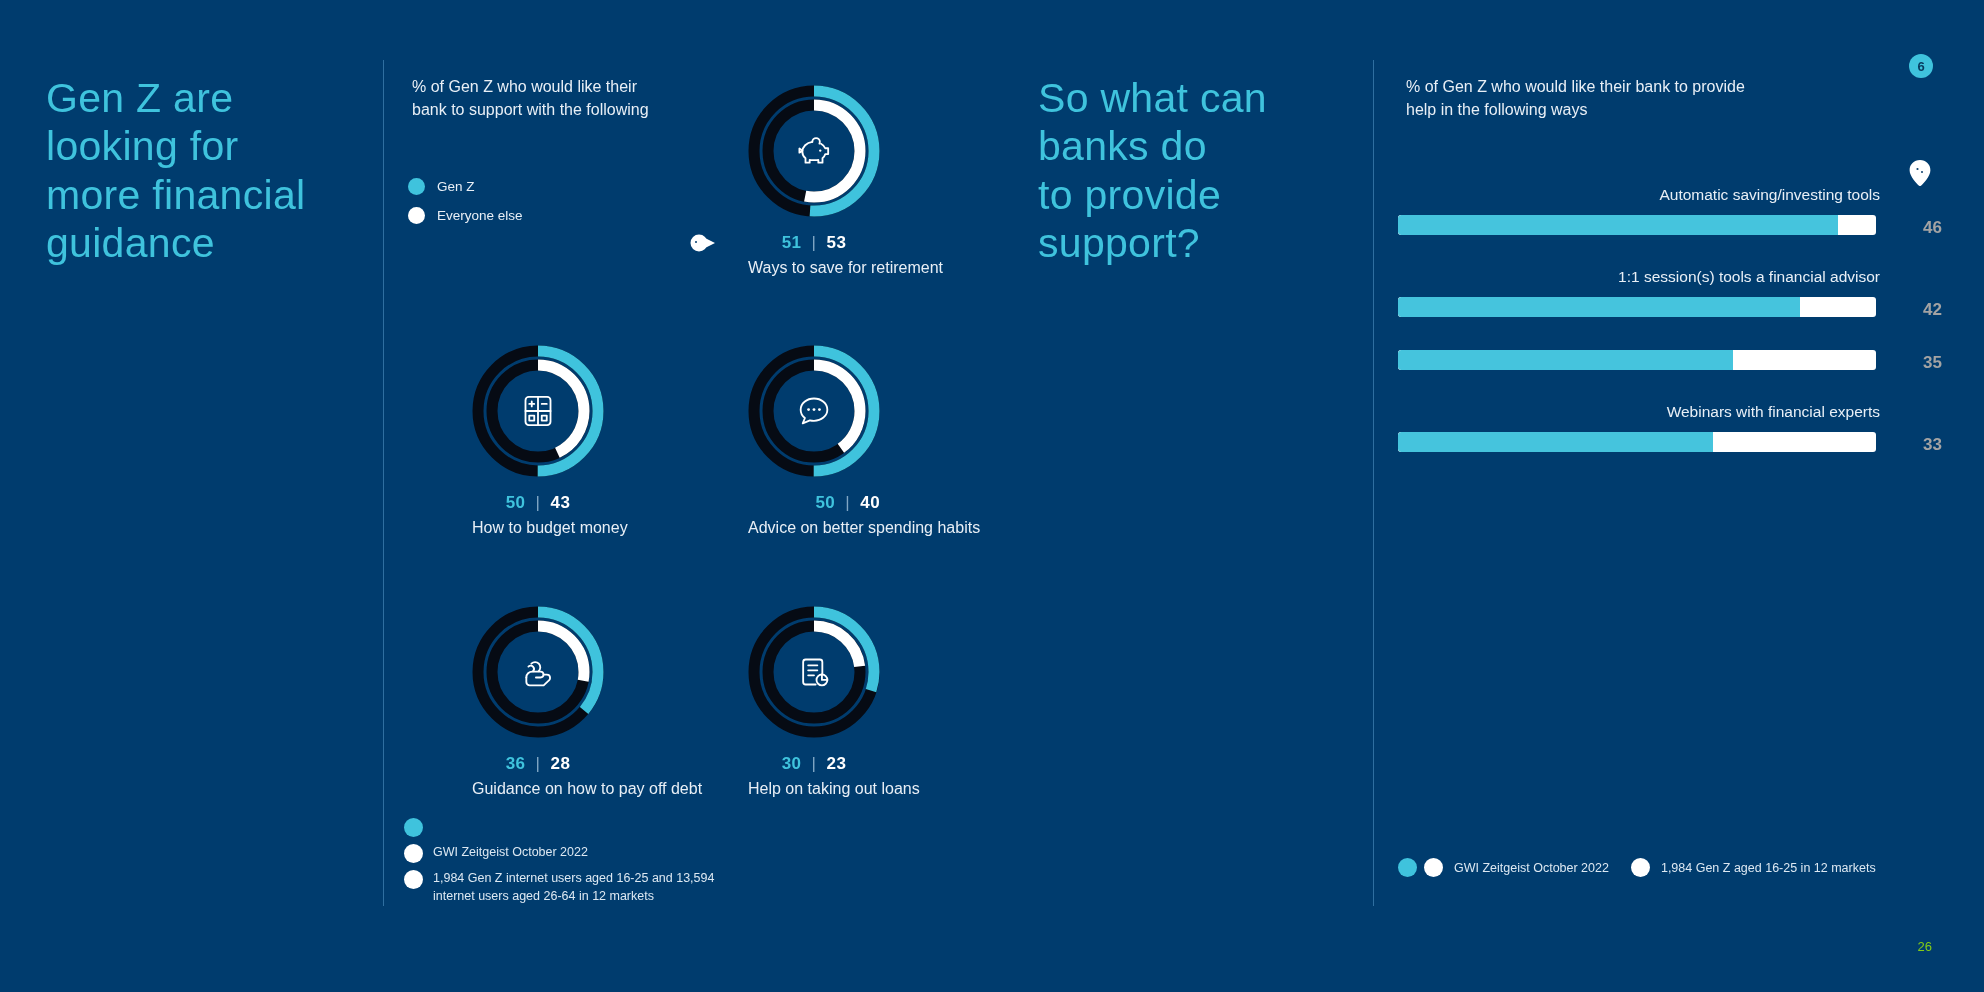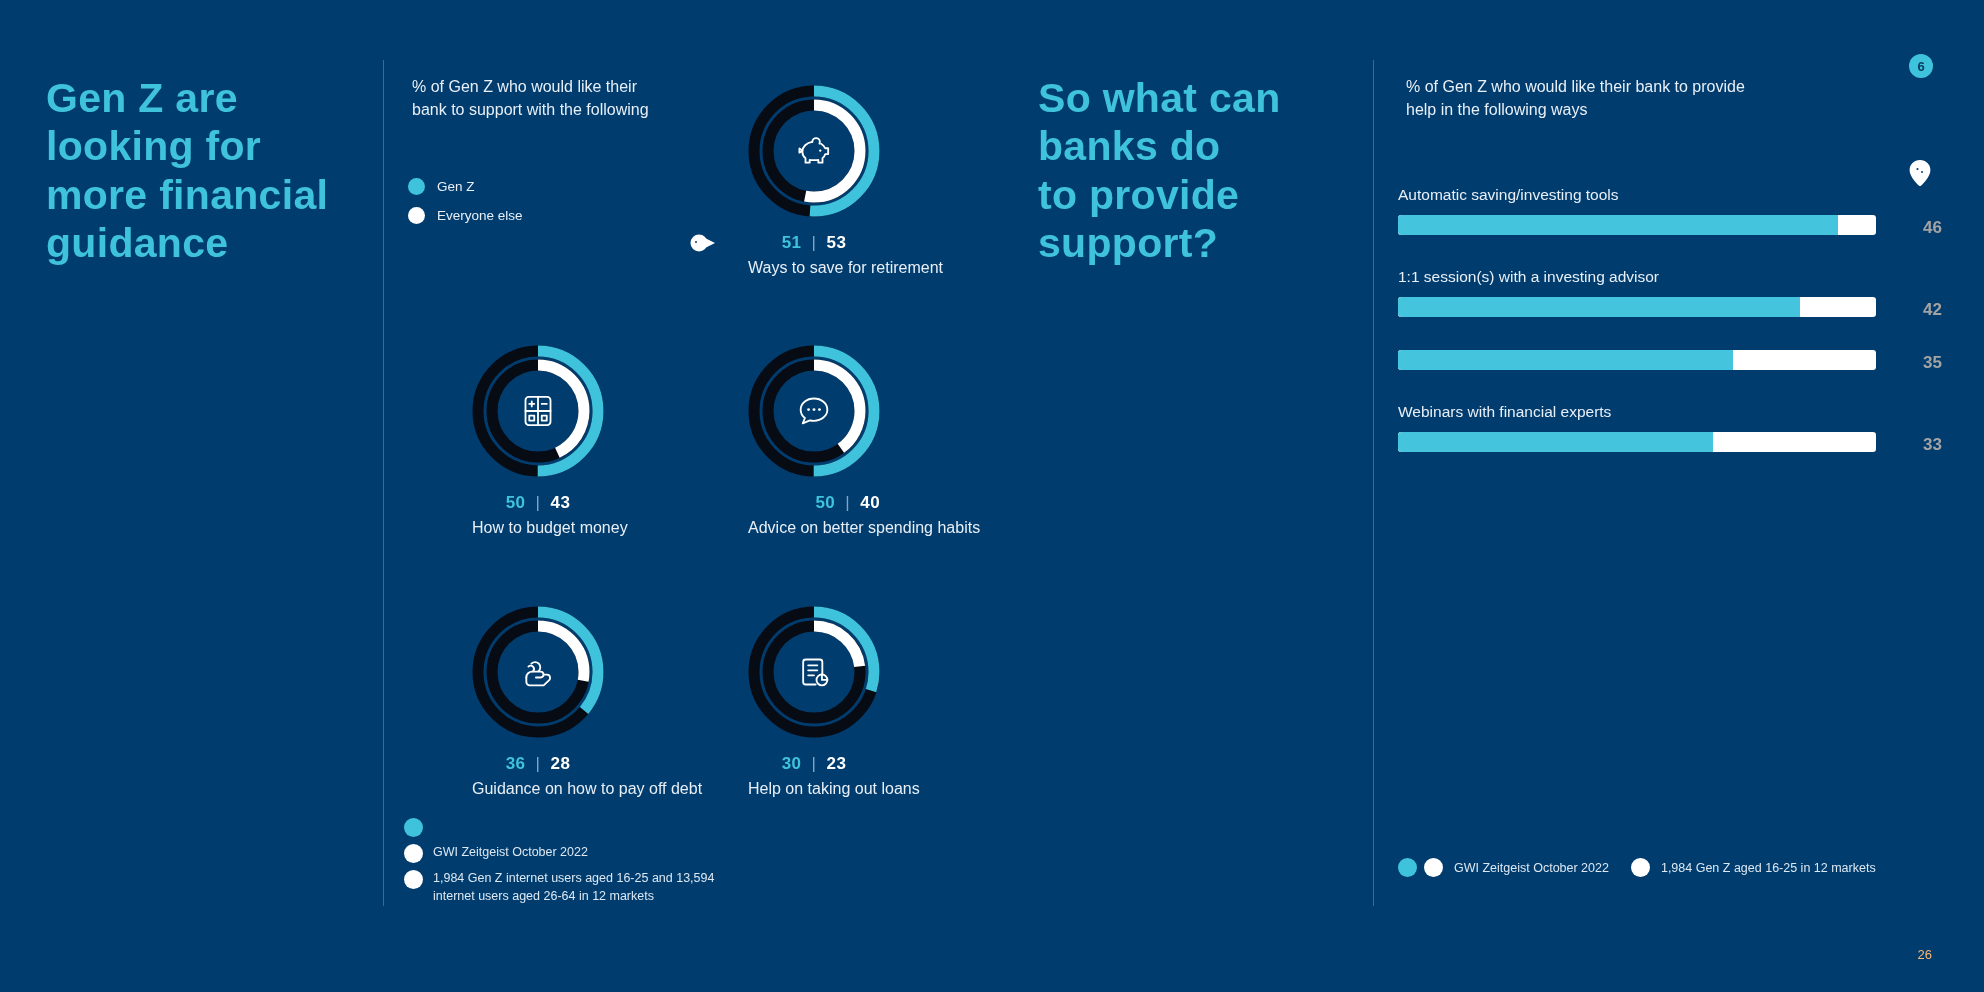--- a/index.html
+++ b/index.html
@@ -14,21 +14,21 @@
   
   .vdiv { position: absolute; width: 1px; background: #2f6fa0; }
   .vdiv-left  { left: 383px;  top: 60px; height: 846px; }
   .vdiv-right { left: 1373px; top: 60px; height: 846px; }
 
   
   .headline {
     position: absolute;
     color: #3fc3dd;
     font-size: 41px;
-    font-weight: 700;
+    font-weight: 400;
     line-height: 1.18;
     letter-spacing: 0.3px;
     white-space: pre-line;
   }
   .headline-left  { left: 46px;  top: 74px;  width: 320px; }
   .headline-right { left: 1038px; top: 74px; width: 300px; }
 
   
   .intro {
     position: absolute;
@@ -65,21 +65,21 @@
   .vsep { color: #7fa6c4; font-weight: 400; margin: 0 5px; }
   .vB { color: #ffffff; }
   .donut-caption {
     margin-top: 6px; color: #e8eff6; font-size: 16px; font-weight: 400; white-space: nowrap;
   }
   .pointer-badge {
     position: absolute; left: -60px; top: 1px; width: 30px; height: 18px;
   }
 
   
-  .bars { position: absolute; left: 1398px; top: 186px; width: 482px; }
+  .bars { position: absolute; left: 1398px; top: 186px; width: 482px; text-align: right; }
   .bar-group { margin-bottom: 33px; position: relative; }
   .bar-label { color: #e8eff6; font-size: 15.5px; margin-bottom: 11px; }
   .bar-track {
     position: relative; height: 20px; width: 478px;
     background: #ffffff; border-radius: 3px; overflow: hidden;
   }
   .bar-fill { position: absolute; left: 0; top: 0; height: 100%; background: #45c4dd; border-radius: 3px 0 0 3px; }
   .bar-value {
     position: absolute; right: -62px; bottom: -3px;
     color: #a3a3a3; font-size: 17px; font-weight: 700;
@@ -107,22 +107,22 @@
 
   .footer-right {
     position: absolute; left: 1398px; top: 858px;
     display: flex; align-items: center;
   }
   .fr-dot-c { width: 19px; height: 19px; border-radius: 50%; background: #3fc3dd; margin-right: 7px; }
   .fr-dot-w { width: 19px; height: 19px; border-radius: 50%; background: #ffffff; margin-right: 11px; }
   .fr-text { color: #dce8f2; font-size: 12.5px; margin-right: 22px; white-space: nowrap; }
 
   .page-num {
-    position: absolute; right: 52px; bottom: 30px;
-    color: #fdba74; font-size: 13px;
+    position: absolute; right: 52px; bottom: 38px;
+    color: #84cc16; font-size: 13px;
   }
 </style>
 </head>
 <body>
 
 <div class="slide">
 
   <div class="vdiv vdiv-left"></div>
   <div class="vdiv vdiv-right"></div>
 
@@ -290,21 +290,21 @@
 
   <div class="bars">
     <div class="bar-group">
       <div class="bar-label">Automatic saving/investing tools</div>
       <div class="bar-track">
         <div class="bar-fill" style="width: 92%;"></div>
       </div>
       <span class="bar-value">46</span>
     </div>
     <div class="bar-group">
-      <div class="bar-label">1:1 session(s) with a investing advisor</div>
+      <div class="bar-label">1:1 session(s) tools a financial advisor</div>
       <div class="bar-track">
         <div class="bar-fill" style="width: 84%;"></div>
       </div>
       <span class="bar-value">42</span>
     </div>
     <div class="bar-group">
       <div class="bar-track">
         <div class="bar-fill" style="width: 70%;"></div>
       </div>
       <span class="bar-value">35</span>

